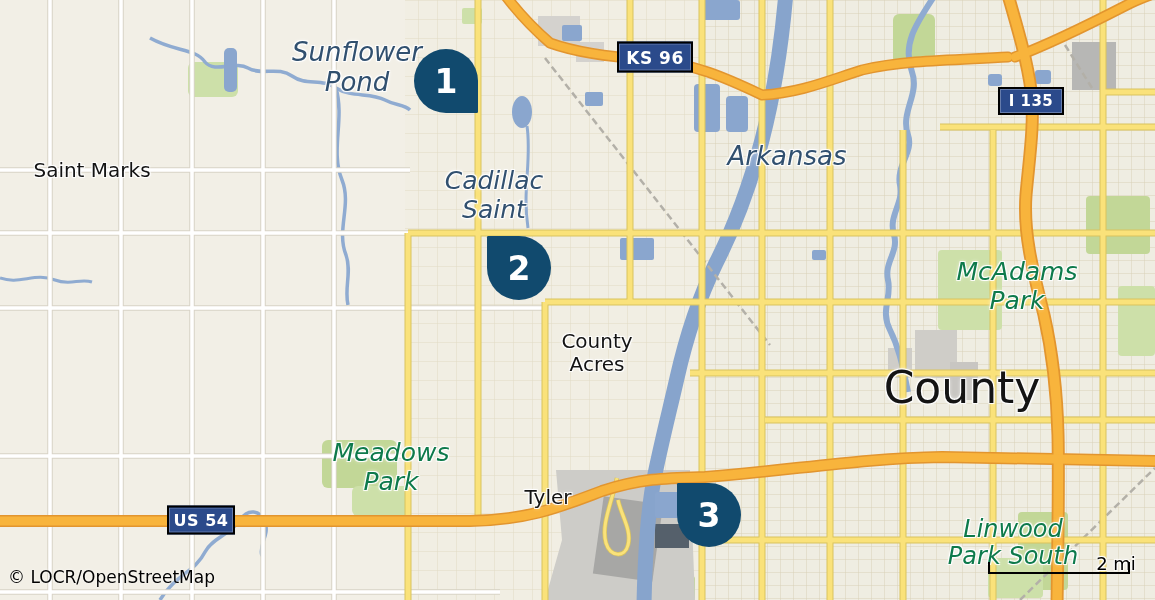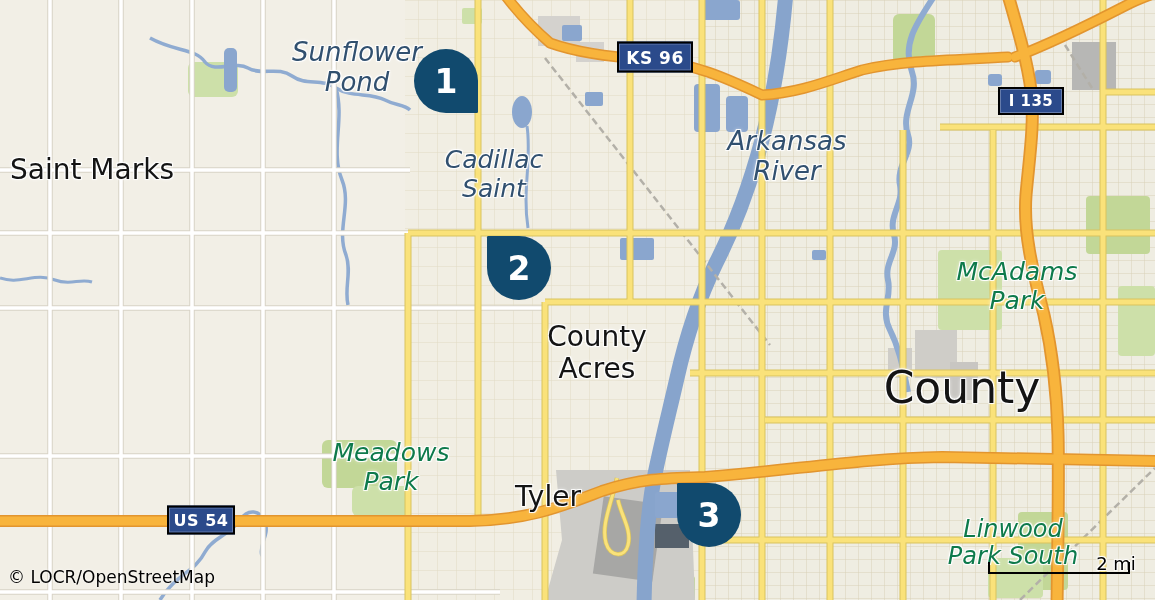--- a/index.html
+++ b/index.html
@@ -13,21 +13,21 @@
   
   .lbl{
     position:absolute;transform:translate(-50%,-50%);
     text-align:center;white-space:nowrap;z-index:2;line-height:1.14;
     text-shadow:-1px -1px 0 rgba(255,255,255,.85),1px -1px 0 rgba(255,255,255,.85),
                 -1px 1px 0 rgba(255,255,255,.85),1px 1px 0 rgba(255,255,255,.85),
                  0 0 4px rgba(255,255,255,.9);
   }
   .water-lbl{color:#31506F;font-style:italic;font-size:26px;}
   .park-lbl{color:#0E7A4B;font-style:italic;font-size:25px;}
-  .city-lbl{color:#141414;font-size:28px;}
+  .city-lbl{color:#141414;font-size:20px;}
   .big-city{font-size:44px;}
 
   
   .shield{
     position:absolute;transform:translate(-50%,-50%);z-index:3;
     background:#2B4A8B;color:#fff;font-weight:700;
     border:2px solid #000000;box-shadow:inset 0 0 0 1px rgba(255,255,255,.28);
     display:flex;align-items:center;justify-content:center;
     font-family:"DejaVu Sans",sans-serif;letter-spacing:.5px;
   }
@@ -188,28 +188,27 @@
 
   <div class="lbl water-lbl" style="left:357px;top:68px;">
     <div>Sunflower</div>
     <div>Pond</div>
   </div>
 
   <div class="lbl city-lbl" style="left:92px;top:170px;">
     <div>Saint Marks</div>
   </div>
 
-  <div class="lbl water-lbl" style="left:494px;top:174px;font-size:25px;">
+  <div class="lbl water-lbl" style="left:494px;top:195px;font-size:25px;">
     <div>Cadillac</div>
     <div>Saint</div>
   </div>
 
   <div class="lbl water-lbl" style="left:787px;top:157px;">
     <div>Arkansas</div>
-    <div>River</div>
   </div>
 
   <div class="lbl park-lbl" style="left:1017px;top:286px;">
     <div>McAdams</div>
     <div>Park</div>
   </div>
 
   <div class="lbl city-lbl" style="left:597px;top:353px;">
     <div>County</div>
     <div>Acres</div>

